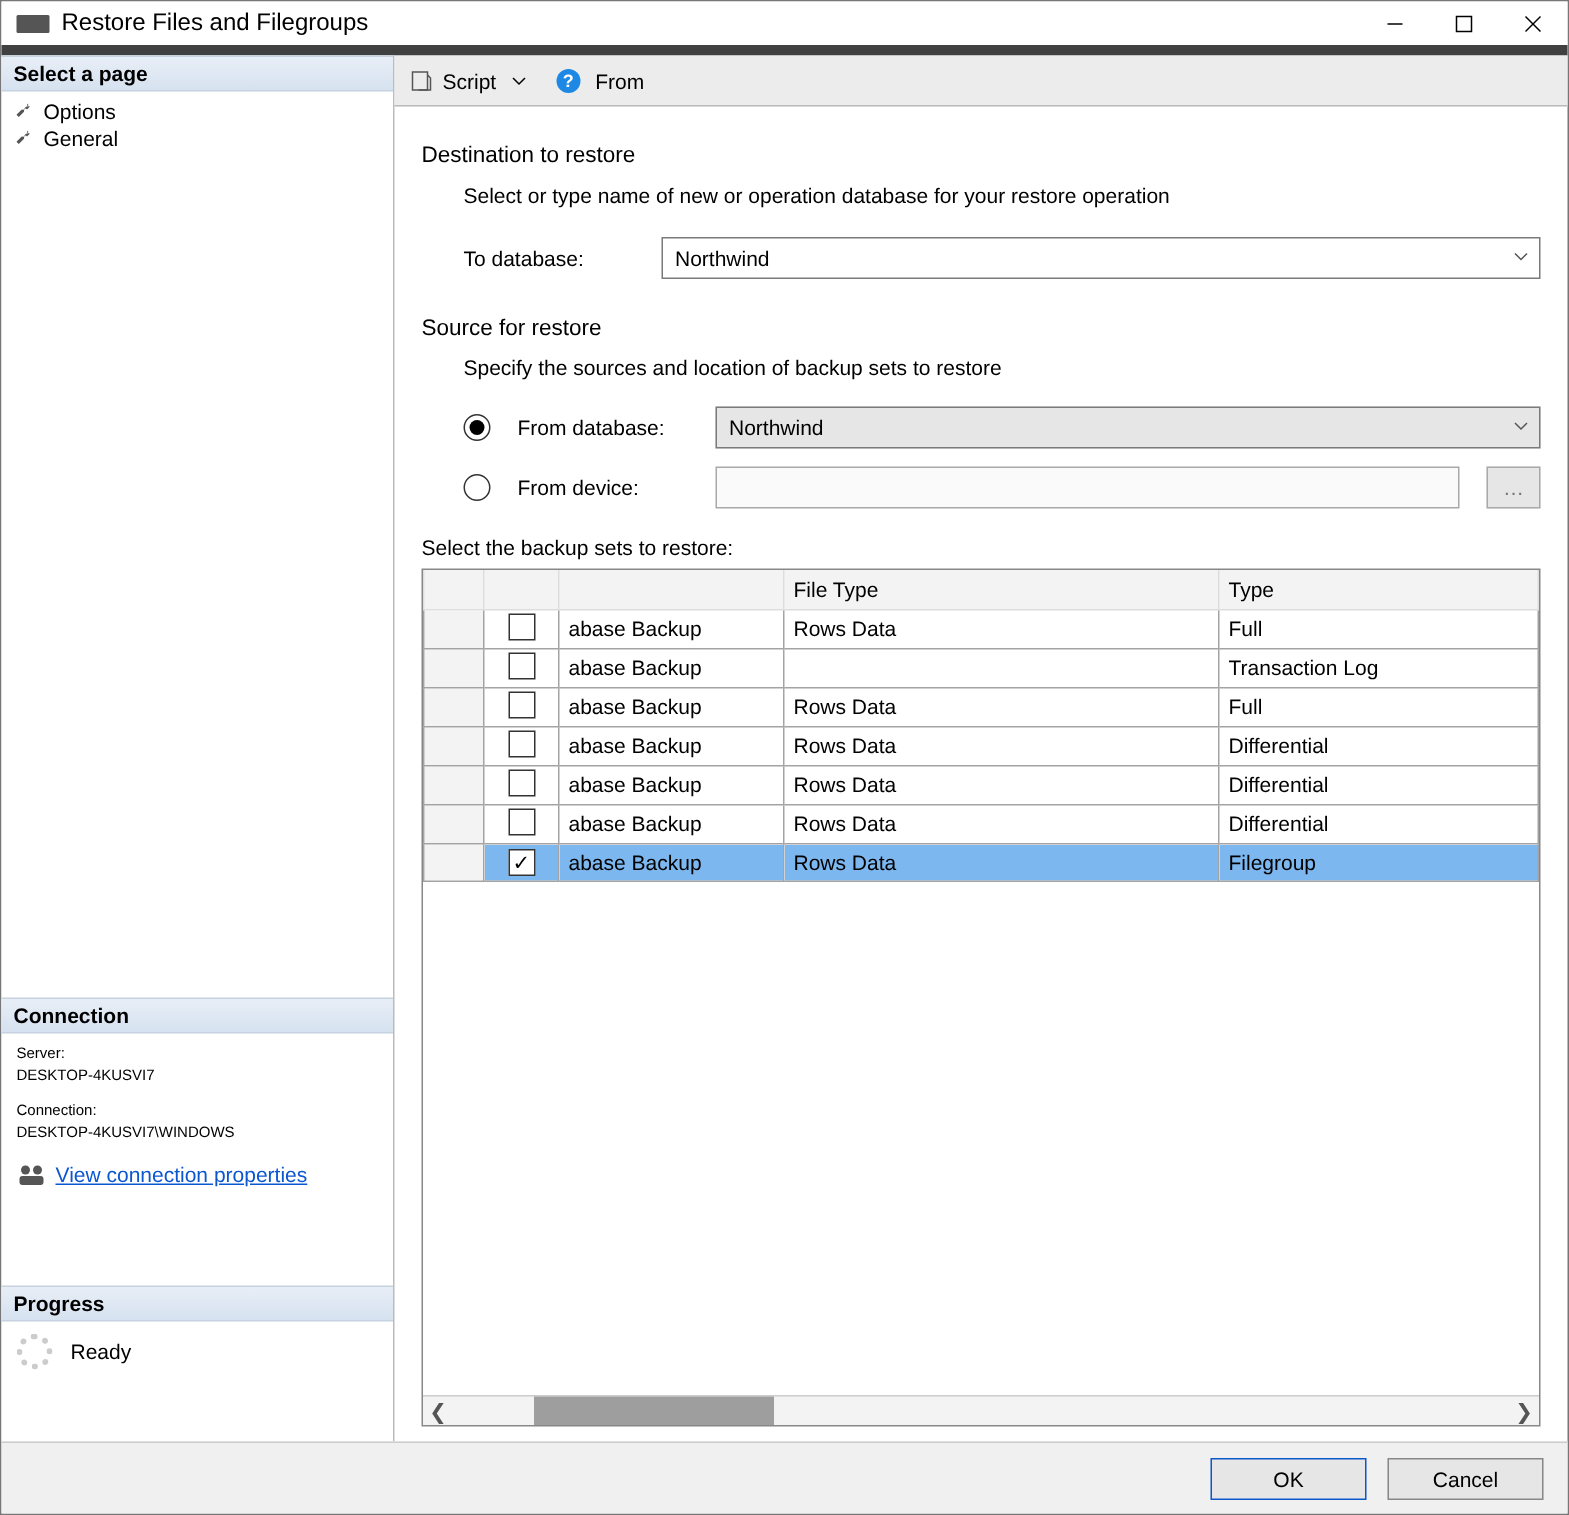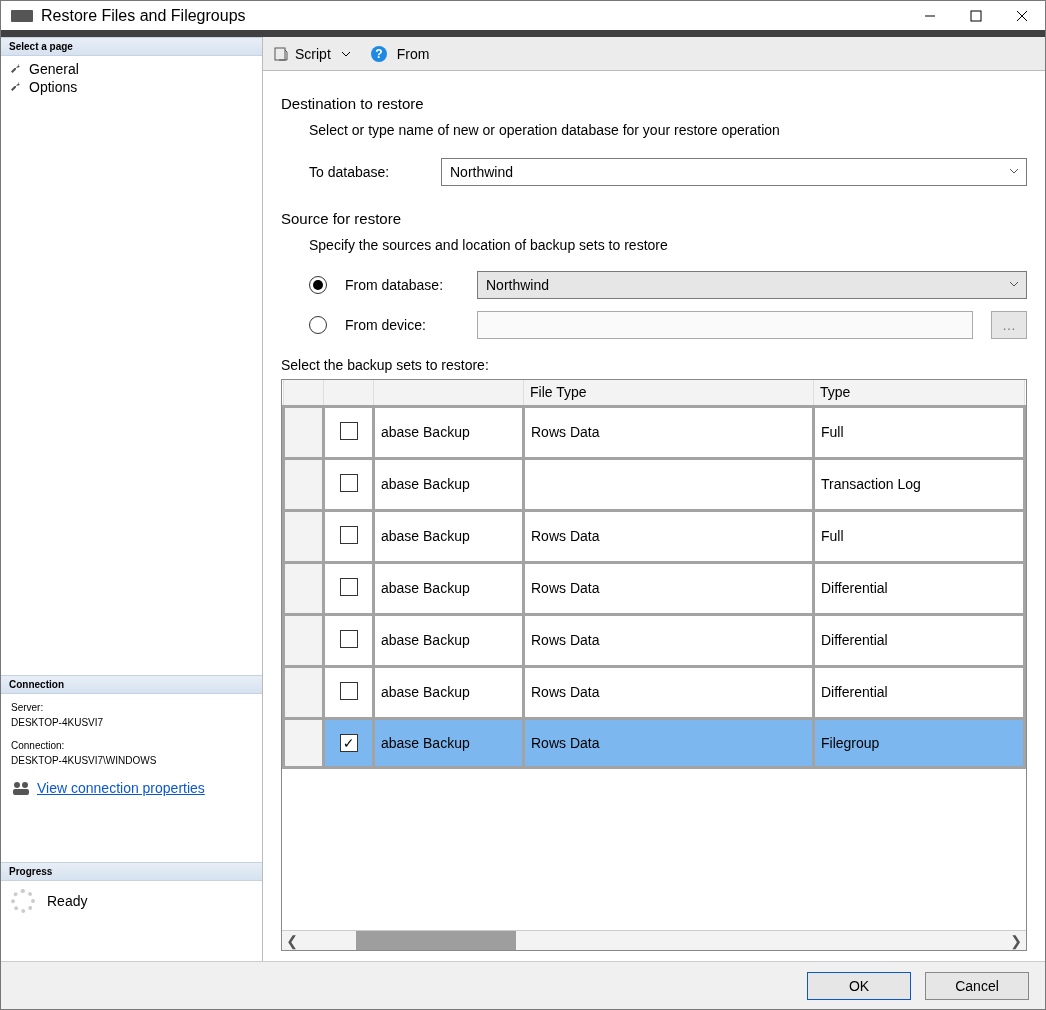--- a/index.html
+++ b/index.html
@@ -7,21 +7,21 @@
   .window { width:1046px; height:1010px; border:1px solid #777; display:flex; flex-direction:column; background:#fff; }
   
   .titlebar { height:36px; display:flex; align-items:center; border-bottom:7px solid #404040; background:#fff; }
   .titlebar .icon { width:22px; height:12px; background:#555; margin:0 8px 0 10px; border-radius:1px; }
   .titlebar .title { flex:1; font-size:16px; }
   .titlebar .winbtn { width:46px; height:100%; display:flex; align-items:center; justify-content:center; }
   .titlebar .winbtn svg{ display:block;}
   
   .body { flex:1; display:flex; min-height:0; }
   .sidebar { width:262px; display:flex; flex-direction:column; border-right:1px solid #bbb; background:#fff; }
-  .sec-head { background: linear-gradient(#e8eef6,#d6e2f0); border-top:1px solid #c6d2e0; border-bottom:1px solid #c6d2e0; padding:3px 8px; font-weight:bold; font-size:10px; }
+  .sec-head { background: linear-gradient(#e8eef6,#d6e2f0); border-top:1px solid #c6d2e0; border-bottom:1px solid #c6d2e0; padding:3px 8px; font-weight:bold; font-size:14px; }
   .page-list { padding:4px 6px; }
   .page-item { display:flex; align-items:center; gap:6px; padding:1px 2px; }
   .wrench { width:14px; height:14px; }
   .wrench svg{display:block;}
   .spacer-flex { flex:1; }
   .conn-body { padding:6px 10px; font-size:10px; line-height:1.5; }
   .conn-link-row { display:flex; align-items:center; gap:6px; padding:6px 10px; }
   .conn-link-row a { color:#0b57d0; text-decoration:underline; cursor:pointer; }
   .people-icon { width:20px; height:16px; }
   .progress-body{ padding:8px 10px; display:flex; align-items:center; gap:12px;}
@@ -39,21 +39,21 @@
   .combo .chev { position:absolute; right:6px; top:50%; transform:translateY(-50%);}
   .combo.grey { background:#e6e6e6; }
   .radio { width:18px; height:18px; border:1px solid #333; border-radius:50%; display:inline-flex;align-items:center;justify-content:center; margin-right:8px;}
   .radio .dot{ width:10px;height:10px;border-radius:50%; background:#000;}
   .textfield { flex:1; height:28px; border:1px solid #aaa; background:#fafafa;}
   .browsebtn { width:36px; height:28px; border:1px solid #aaa; background:#e6e6e6; display:flex;align-items:center;justify-content:center; color:#777; margin-left:8px;}
   .grid-wrap{ flex:1; border:1px solid #888; margin-top:6px; display:flex; flex-direction:column; min-height:0; background:#fff;}
   .grid-scroll{ flex:1; overflow:hidden; position:relative;}
   table.grid { border-collapse:collapse; width:100%; table-layout:fixed;}
   table.grid th { background:#f3f3f3; border:1px solid #ddd; border-top:none; text-align:left; font-weight:normal; padding:4px 6px; height:26px;}
-  table.grid td { border:3px solid #a3a3a3; padding:14px 6px; height:25px; overflow:hidden; white-space:nowrap;}
+  table.grid td { border:1px solid #a3a3a3; padding:2px 6px; height:25px; overflow:hidden; white-space:nowrap;}
   table.grid tr.sel td { background:#7db7ef; }
   table.grid td.chkcell{ text-align:center;}
   .chk { width:18px; height:18px; border:1px solid #333; display:inline-flex; align-items:center; justify-content:center; background:#fff;}
   .chk.checked::after{ content:"✓"; font-size:14px; line-height:1; }
   .hscroll { height:20px; border-top:1px solid #ccc; background:#f3f3f3; display:flex; align-items:center;}
   .hscroll .arrow{ width:20px; display:flex;align-items:center;justify-content:center; color:#555;}
   .hscroll .track{ flex:1; height:100%; position:relative;}
   .hscroll .thumb{ position:absolute; left:54px; top:0; height:100%; width:160px; background:#9e9e9e;}
   
   .footer { height:48px; border-top:1px solid #ccc; display:flex; align-items:center; justify-content:flex-end; gap:14px; padding:0 16px; background:#f0f0f0;}
@@ -91,29 +91,29 @@
 
     <div class="sidebar">
       <div class="sec-head">Select a page</div>
       <div class="page-list">
         <div class="page-item">
           <span class="wrench">
             <svg width="14" height="14" viewBox="0 0 14 14">
                 <path d="M9 2a3 3 0 0 1-3.5 4L2 9.5 3.5 11 7 7.5A3 3 0 0 1 11 4l-2 2-1-1 2-2z" fill="#555"></path>
               </svg>
           </span>
-          <span>General</span>
+          <span>Options</span>
         </div>
         <div class="page-item">
           <span class="wrench">
             <svg width="14" height="14" viewBox="0 0 14 14">
                 <path d="M9 2a3 3 0 0 1-3.5 4L2 9.5 3.5 11 7 7.5A3 3 0 0 1 11 4l-2 2-1-1 2-2z" fill="#555"></path>
               </svg>
           </span>
-          <span>Options</span>
+          <span>General</span>
         </div>
       </div>
       <div class="spacer-flex"></div>
       <div class="sec-head">Connection</div>
       <div class="conn-body">
         <div>Server:</div>
         <div>DESKTOP-4KUSVI7</div>
         <div style="height:8px"></div>
         <div>Connection:</div>
         <div>DESKTOP-4KUSVI7\WINDOWS</div>

